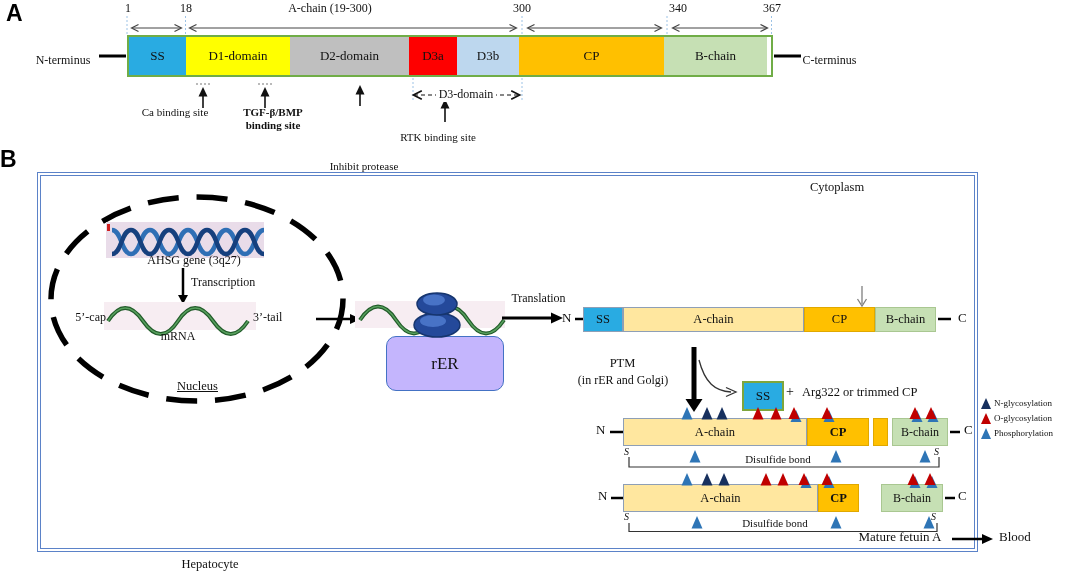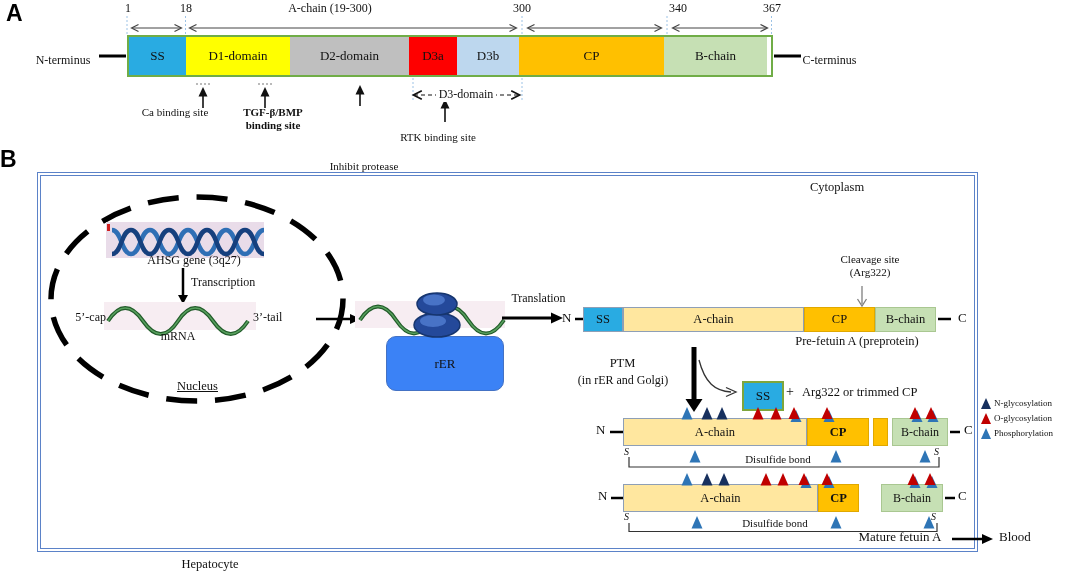--- a/index.html
+++ b/index.html
@@ -28,21 +28,21 @@
   .c-org{background:var(--orange);}
   .c-grn{background:var(--lightgreen);}
   .c-cream{background:var(--cream);}
   
   #bbox{left:37px;top:172px;width:941px;height:380px;border:4px double var(--boxborder);box-sizing:border-box;background:#fff;}
   .blk{position:absolute;display:flex;align-items:center;justify-content:center;box-sizing:border-box;font-size:12.5px;}
   .bd-slate{border:1px solid #8e9fb6;}
   .bd-org{border:1px solid #e0a800;}
   .bd-grn{border:1px solid #a9c791;}
   #rerbox{left:386px;top:336px;width:116px;height:53px;border:1.5px solid #4472c4;border-radius:10px;
-          display:flex;align-items:center;justify-content:center;font-size:13px;background:#3b82f6;}
+          display:flex;align-items:center;justify-content:center;font-size:17px;background:#c4b5fd;}
   #ssbox{left:742px;top:381px;width:38px;height:26px;background:var(--ss);border:2px solid #7ea63c;
          display:flex;align-items:center;justify-content:center;font-size:13px;}
   
   #legend{left:981px;top:398px;display:flex;flex-direction:column;gap:4px;}
   .legrow{display:flex;align-items:center;gap:3px;}
   .tri{width:0;height:0;border-left:5.5px solid transparent;border-right:5.5px solid transparent;}
   .tri-ngly{border-bottom:11px solid var(--ngly);}
   .tri-ogly{border-bottom:11px solid var(--ogly);}
   .tri-phos{border-bottom:11px solid var(--phos);}
   svg{position:absolute;left:0;top:0;pointer-events:none;}.z1{z-index:1}.z2{z-index:2}.z3{z-index:3}.z4{z-index:4}
@@ -124,25 +124,20 @@
       <span>A-chain</span>
     </div>
   <div class="blk c-org bd-org z2" style="left:804px;top:307px;width:71px;height:25px;">
       <span>CP</span>
     </div>
   <div class="blk c-grn bd-grn z2" style="left:875px;top:307px;width:61px;height:25px;">
       <span>B-chain</span>
     </div>
   <div class="abs lbl13 z4" style="left:958px;top:311px;">C</div>
 
-  <div class="abs lbl11 ctr z4" style="left:810px;top:253px;width:120px;">
-    <div>Cleavage site</div>
-    <div>(Arg322)</div>
-  </div>
-  <div class="abs lbl125 ctr z4" style="left:757px;top:334px;width:200px;">Pre-fetuin A (preprotein)</div>
 
   <div class="abs lbl125 ctr z4" style="left:575px;top:356px;width:95px;">PTM</div>
   <div class="abs lbl12 ctr z4" style="left:558px;top:374px;width:130px;">(in rER and Golgi)</div>
 
   <div id="ssbox" class="abs z2">
       <span>SS</span>
     </div>
   <div class="abs z4" style="left:786px;top:384px;font-size:14px;">+</div>
   <div class="abs lbl125 z4" style="left:802px;top:385px;">Arg322 or  trimmed CP</div>
 

